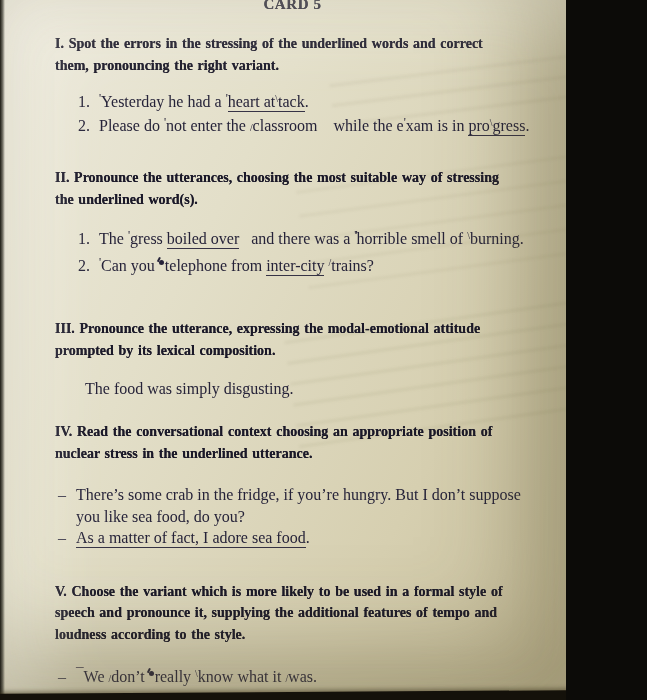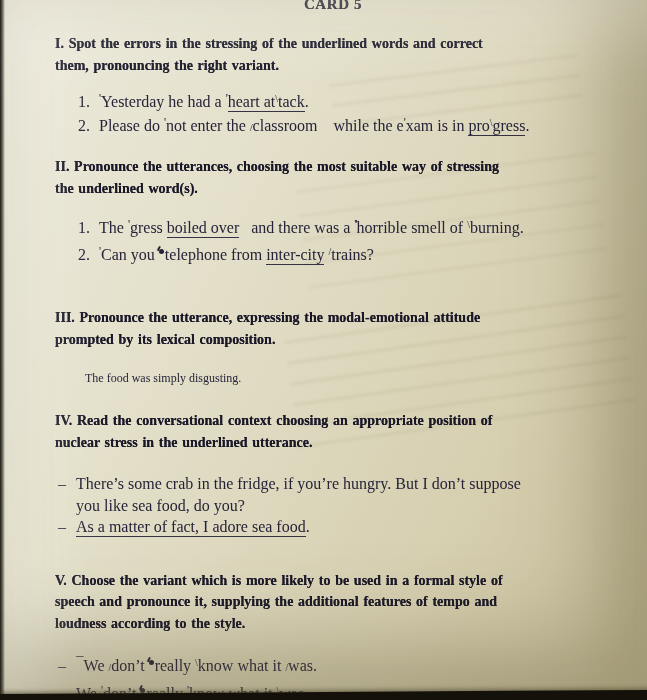--- a/index.html
+++ b/index.html
@@ -1,18 +1,18 @@
 <!DOCTYPE html>
 <html lang="en"><head>
 <meta charset="utf-8">
 <style>
   html,body{margin:0;padding:0;background:#0c0b08;}
   #page{
     position:relative;
-    width:647px;height:700px;
+    width:566px;height:700px;
     overflow:hidden;
     font-family:"Liberation Serif","DejaVu Serif",serif;
     background:linear-gradient(118deg,#edeadd 0%,#e3dfc9 35%,#d6cfb0 72%,#c7be9b 100%);
     color:#262339;
   }
   
   #page::before{
     content:"";position:absolute;inset:0;pointer-events:none;z-index:5;
     box-shadow:
       inset 40px 30px 70px rgba(255,255,248,.30),
@@ -39,41 +39,41 @@
     text-align:center;font-weight:bold;font-size:15px;line-height:15px;
     letter-spacing:.6px;margin-top:-3px;color:#181627;
     text-shadow:0 0 .5px rgba(24,22,39,.9);
   }
   .heading{
     font-weight:bold;font-size:14px;line-height:21.5px;color:#1a1828;
     word-spacing:1.2px;white-space:nowrap;
     text-shadow:0 0 .4px rgba(26,24,40,.85);
   }
   .sec-I{margin-top:21px}
-  .sec-II{margin-top:17px}
+  .sec-II{margin-top:28px}
   .sec-III{margin-top:38px}
   .sec-IV{margin-top:21px}
   .sec-V{margin-top:32px}
   .items{font-size:16px;}
   .sec-I .items{margin-top:15px}
   .sec-II .items{margin-top:16px}
   .sec-IV .items{margin-top:20px}
   .sec-V .items{margin-top:19px}
   .sec-I .item{line-height:22px}
   .sec-II .item{line-height:25px}
   .sec-IV .item{line-height:21.5px}
   .sec-V .item{line-height:26px}
   .items.numbered{margin-left:23px}
   .items.dashed{margin-left:3px}
   .item{display:flex;align-items:baseline;}
   .marker{flex:none;}
   .numbered .marker{width:21px}
   .dashed .marker{width:18px}
   .itext{flex:1;white-space:nowrap;}
-  .para{margin-top:17px;margin-left:30px;font-size:12px;line-height:22px;}
+  .para{margin-top:17px;margin-left:30px;font-size:16px;line-height:22px;}
   .u{border-bottom:1.4px solid rgba(35,32,55,.9);padding-bottom:.5px;text-align:center;}
   .gap{display:inline-block;height:1px;}
   
   .mk{display:inline-block;color:inherit;}
   .mk-high{font-size:.72em;transform:translateY(-.42em);}
   .mk-double{font-size:.72em;transform:translateY(-.42em);letter-spacing:-1px;}
   .mk-fall{font-size:.62em;transform:translateY(-.55em);}
   .mk-riseHigh{font-size:.62em;transform:translateY(-.5em);}
   .mk-riseLow{font-size:.6em;transform:translateY(.05em);}
   .mk-level{font-size:.95em;transform:translateY(-.28em);}

